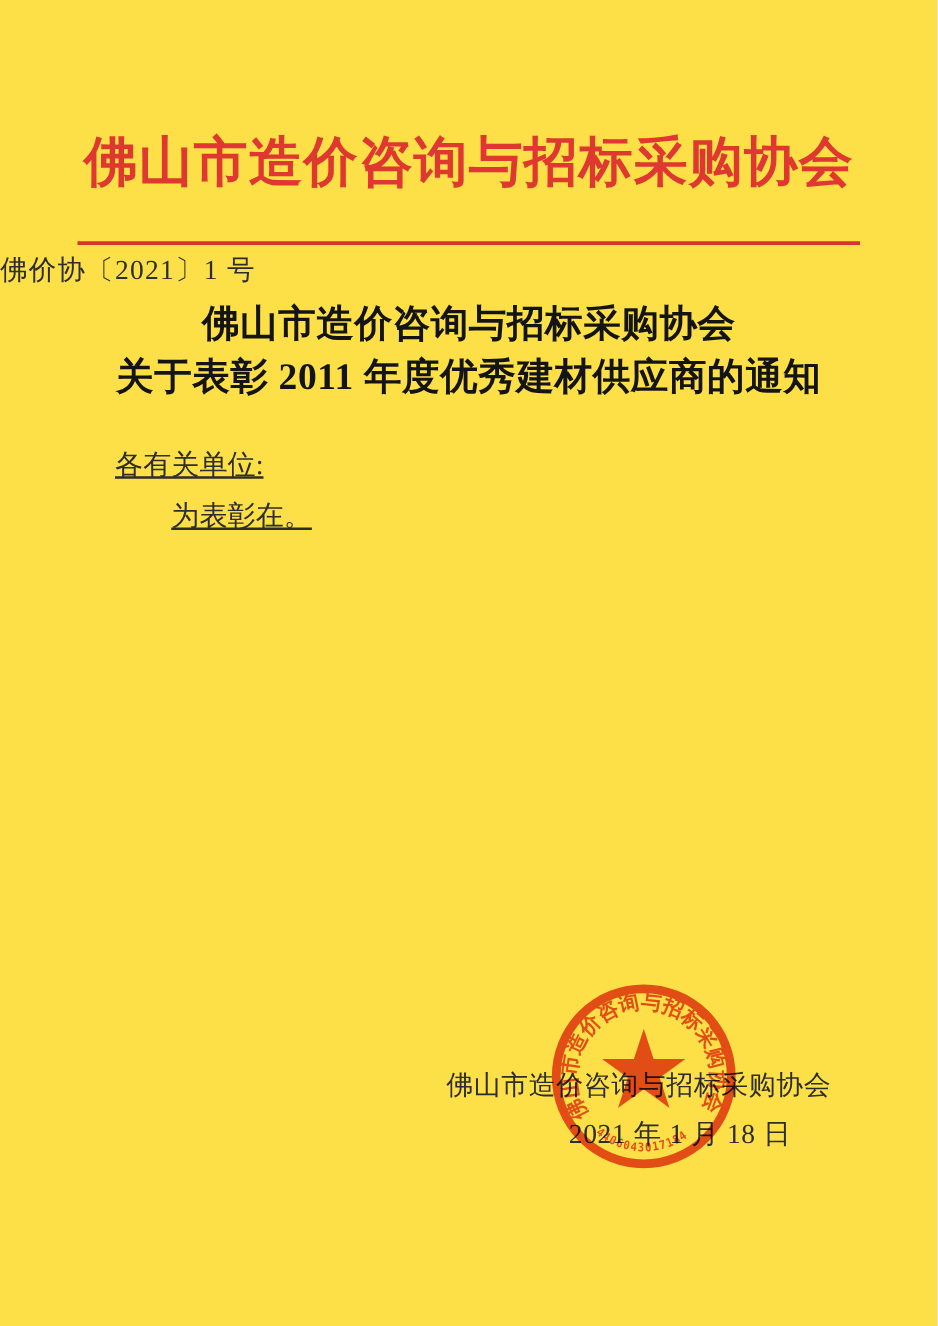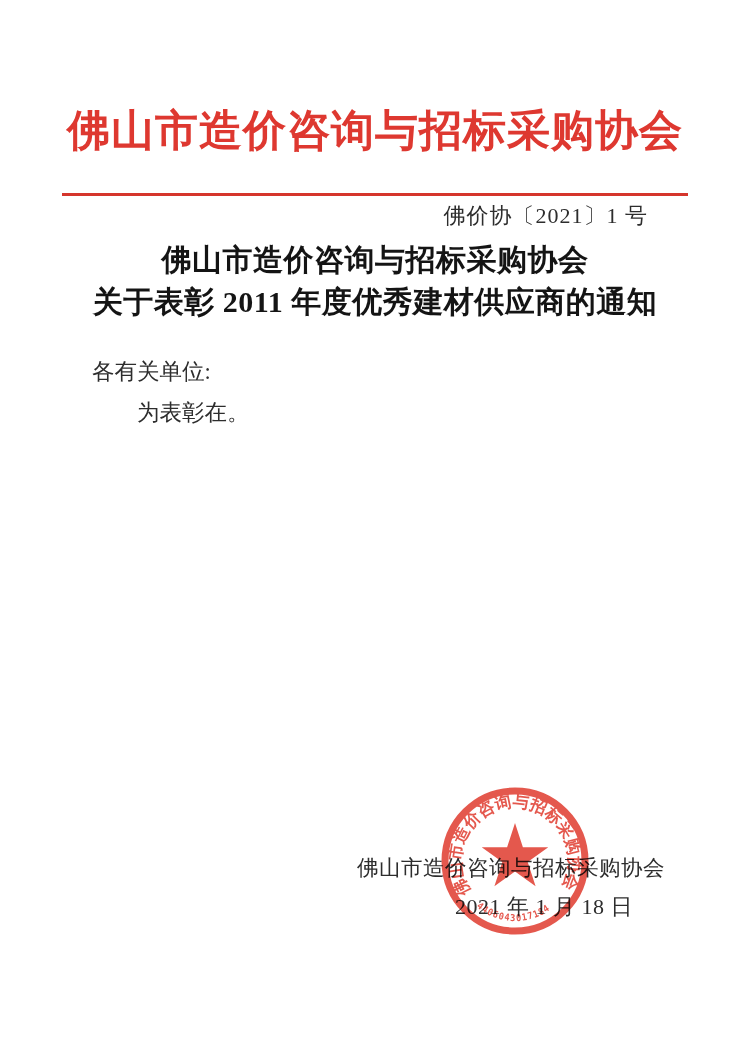--- a/index.html
+++ b/index.html
@@ -1,21 +1,21 @@
 <!DOCTYPE html>
 <html style="--header-red: #de3830; --rule-red: #d5352c; --seal-red: #e03a2e;"><head>
 <meta charset="utf-8">
 <style>
   html,body { margin:0; padding:0; background:#e9e9e9; }
   .page {
     position: relative;
     width: 750px;
     height: 1061px;
     margin: 0 auto;
-    background: #ffffff;
+    background: #fde047;
     overflow: hidden;
     font-family: "Liberation Serif", "DejaVu Serif", serif;
     color: #2d2d2d;
   }
   .letterhead {
     position: absolute;
     top: 100px; left: 0;
     width: 100%;
     text-align: center;
     font-size: 43px;
@@ -30,21 +30,21 @@
     top: 193px; left: 62px;
     width: 626px; height: 3px;
     background: var(--rule-red, #d5352c);
   }
   .doc-number {
     position: absolute;
     top: 201px; left: 0;
     width: 100%;
     box-sizing: border-box;
     padding-right: 102px;
-    text-align: right;
+    text-align: left;
     font-size: 22px;
     letter-spacing: 1px;
     color: #2d2d2d;
   }
   .doc-title {
     position: absolute;
     top: 239px; left: 0;
     width: 100%;
     text-align: center;
     font-size: 30px;
@@ -55,21 +55,21 @@
   }
   .body-block {
     position: absolute;
     top: 351px; left: 92px;
     width: 594px;
     font-size: 22.5px;
     line-height: 41px;
     text-align: justify;
     color: #2d2d2d;
   }
-  .body-block p { margin: 0; }
+  .body-block p { margin: 0; text-decoration: underline; }
   .body-block p.indent { text-indent: 2em; }
   .sig-org {
     position: absolute;
     top: 853px; left: 357px;
     font-size: 21.5px;
     letter-spacing: 0.5px;
     color: #2d2d2d;
     white-space: nowrap;
   }
   .sig-date {

